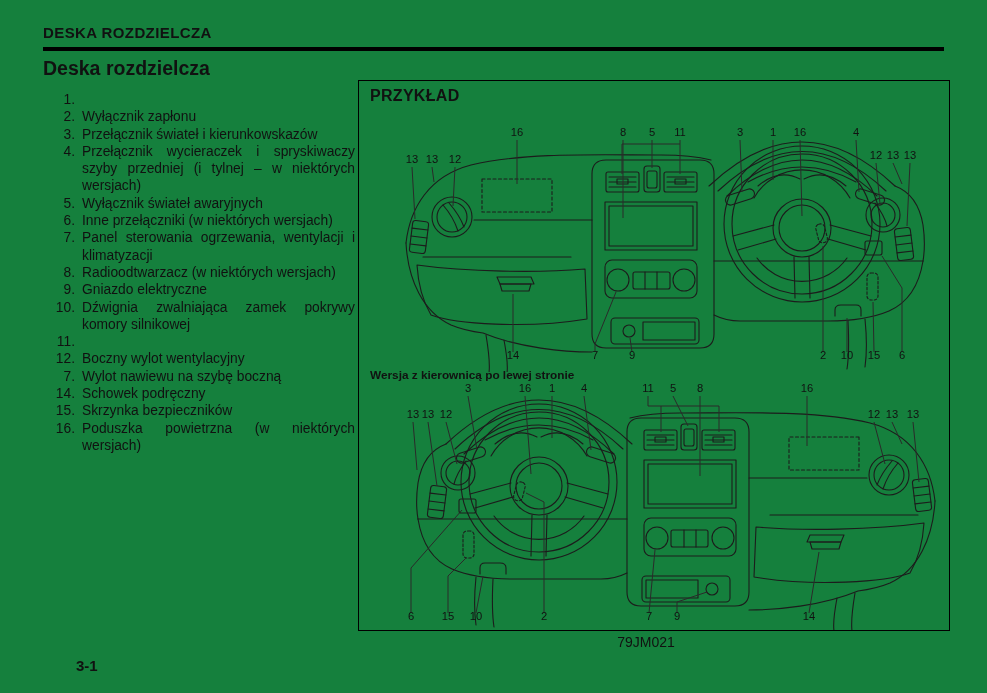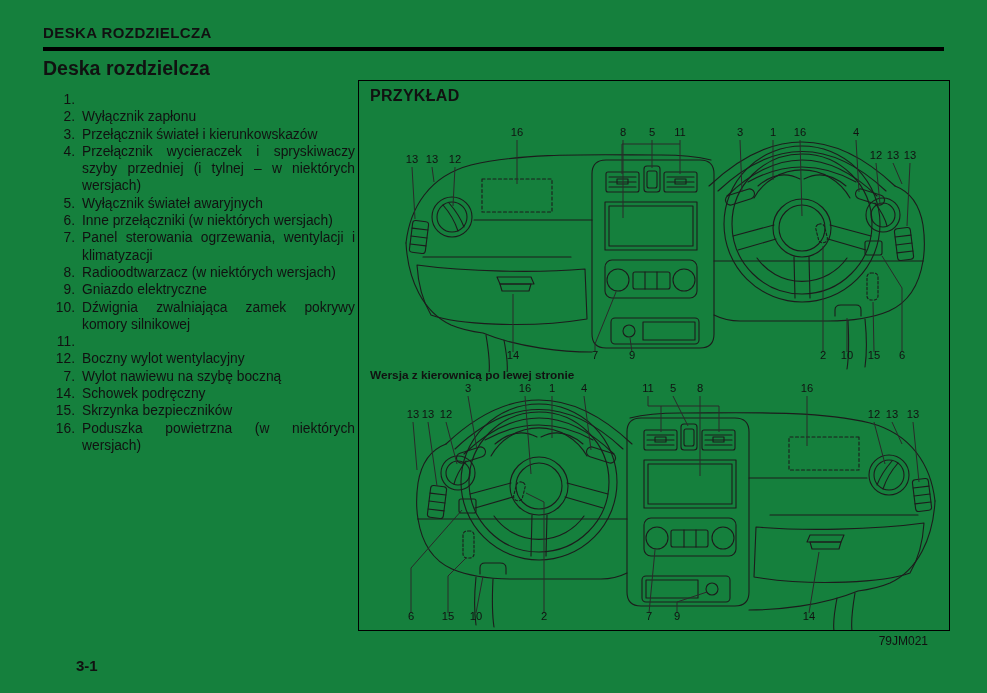--- a/index.html
+++ b/index.html
@@ -11,21 +11,21 @@
   .parts{position:absolute;left:43px;top:91px;width:312px;}
   .li{display:flex;font-size:13.8px;line-height:17.3px;}
   .li .num{width:32px;text-align:right;padding-right:7px;flex:0 0 auto;}
   .li .txt{flex:1;text-align:justify;}
   .fig-box{position:absolute;left:352px;top:80px;width:590px;height:549px;border:1.5px solid #000;margin-left:6px;}
   .fig-example{position:absolute;left:11px;top:6px;font-size:16px;font-weight:bold;letter-spacing:.3px;}
   .diag-title{position:absolute;left:11px;font-size:11.8px;font-weight:bold;}
   .dt1{top:27px;} .dt2{top:287px;}
   .diag{position:absolute;left:0;}
   #diagram-rhd{top:41px;} #diagram-lhd{top:299px;}
-  .fig-code{position:absolute;left:340px;top:634px;width:588px;text-align:right;font-size:12px;}
+  .fig-code{position:absolute;left:352px;top:634px;width:588px;text-align:center;font-size:14px;}
   .pg-num{position:absolute;left:43px;top:657px;font-size:15px;font-weight:bold;margin-left:33px;}
   .leader{stroke:#2a2a2a;stroke-width:1;fill:none;}
   text.co{font-family:"Liberation Sans",sans-serif;font-size:11.2px;fill:#111;text-anchor:middle;}
   .art{fill:none;stroke:#1c1c1c;stroke-width:1.1;stroke-linecap:round;stroke-linejoin:round;}
 </style>
 </head>
 <body>
 
 <div class="page">
 

